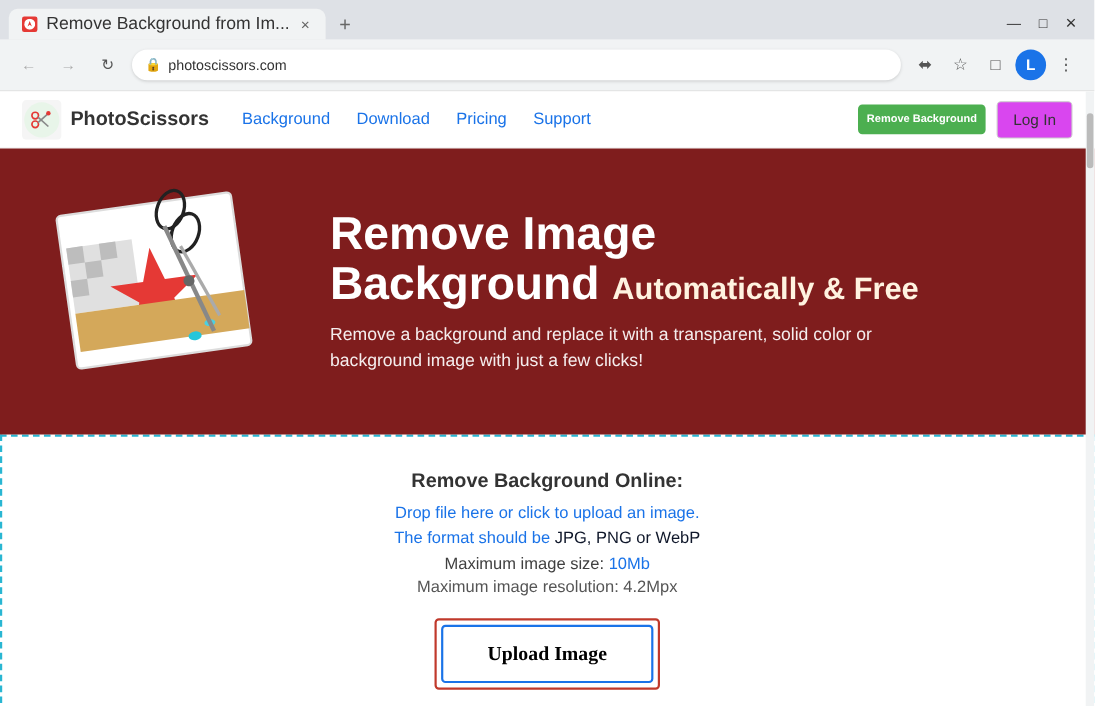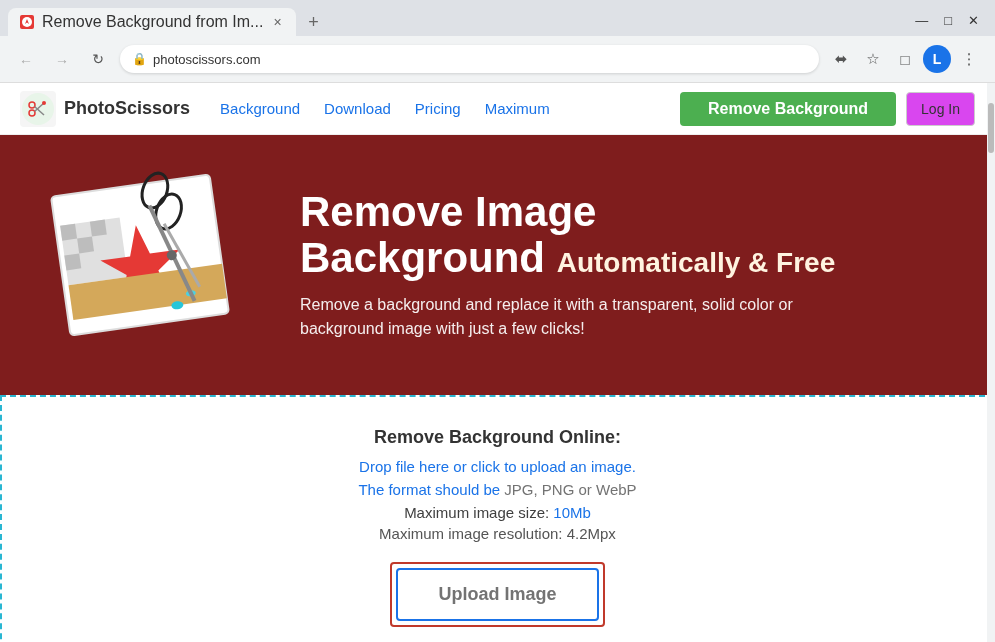--- a/index.html
+++ b/index.html
@@ -27,21 +27,21 @@
     
     .page { position: relative; overflow: hidden; }
 
     
     .site-nav { height: 52px; display: flex; align-items: center; padding: 0 20px; background: #fff; border-bottom: 1px solid #eee; }
     .logo-area { display: flex; align-items: center; gap: 8px; margin-right: 30px; }
     .logo-text { font-size: 18px; font-weight: bold; color: #333; }
     .nav-links { display: flex; gap: 24px; }
     .nav-link { font-size: 15px; color: #1a73e8; text-decoration: none; cursor: pointer; font-weight: 500; }
     .nav-right { margin-left: auto; display: flex; align-items: center; gap: 10px; }
-    .remove-bg-btn { background: #4caf50; color: #fff; border: none; border-radius: 4px; padding: 8px 28px; font-size: 16px; font-weight: bold; cursor: pointer; }
+    .remove-bg-btn { background: #4caf50; color: #fff; border: none; border-radius: 4px; padding: 8px 8px; font-size: 10px; font-weight: bold; cursor: pointer; }
     .login-btn { background: #d946ef; color: #333; border: 1px solid #ccc; border-radius: 4px; padding: 8px 14px; font-size: 14px; cursor: pointer; }
 
     
     .hero { background: #7f1d1d; padding: 30px 20px 30px 30px; display: flex; align-items: center; gap: 20px; min-height: 240px; position: relative; }
     
     .hero-img-container { width: 250px; height: 200px; position: relative; }
 
     .hero-text { flex: 1; }
     .hero-title { font-size: 42px; font-weight: 900; color: #fff; line-height: 1.1; margin-bottom: 12px; }
     .hero-title-auto { font-size: 32px; font-weight: 700; color: #fff3e0; }
@@ -109,21 +109,21 @@
         <line x1="14.5" y1="15.5" x2="24" y2="24" stroke="#888" stroke-width="1.5"></line>
         <line x1="14.5" y1="20.5" x2="24" y2="12" stroke="#888" stroke-width="1.5"></line>
         <circle cx="24" cy="12" r="2" fill="#e53935"></circle>
       </svg>
       <span class="logo-text">PhotoScissors</span>
     </div>
     <div class="nav-links">
       <a class="nav-link">Background</a>
       <a class="nav-link">Download</a>
       <a class="nav-link">Pricing</a>
-      <a class="nav-link">Maximum</a>
+      <a class="nav-link">Support</a>
     </div>
     <div class="nav-right">
       <button class="remove-bg-btn">Remove Background</button>
       <button class="login-btn">Log In</button>
     </div>
   </nav>
 
   <div class="hero">
 
     <div class="hero-img-container">
@@ -165,27 +165,27 @@
         <span class="hero-title-auto" style="font-size:28px; font-weight:700;">Automatically &amp; Free</span>
       </div>
       <p class="hero-subtitle">Remove a background and replace it with a transparent, solid color or background image with just a few clicks!</p>
     </div>
   </div>
 
   <div style="border: 2px dashed #29b6d2; background:#fff; padding: 30px 20px; text-align:center;">
     <div class="upload-title">Remove Background Online:</div>
     <div class="upload-hint">Drop file here or click to upload an image.</div>
     <div class="upload-format">
-      <span>The format should be </span><span style="color:#737373;">JPG, PNG or WebP</span>
+      <span>The format should be </span><span style="color:#0f172a;">JPG, PNG or WebP</span>
     </div>
     <div class="upload-size">
       <span>Maximum image size: </span><span style="color:#1a73e8;">10Mb</span>
     </div>
     <div style="font-size:15px; color:#555; margin-bottom:20px;">Maximum image resolution: 4.2Mpx</div>
     <div style="display:inline-block; border: 2px solid #c0392b; padding: 4px; border-radius:4px;">
-      <button style="background:#fff; color:#737373; border: 2px solid #1a73e8; border-radius:4px; padding: 14px 40px; font-size:18px; font-weight:bold; cursor:pointer;">Upload Image</button>
+      <button style="background:#fff; color:#000000; border: 2px solid #1a73e8; border-radius:4px; padding: 14px 40px; font-size:18px; font-weight:bold; cursor:pointer;font-family:Liberation Serif, serif;">Upload Image</button>
     </div>
   </div>
 
   <div style="position:absolute; right:0; top:0; width:8px; height:100%; background:#f1f3f4;">
     <div style="width:6px; height:50px; background:#bbb; border-radius:3px; margin:0 auto; margin-top:20px;"></div>
   </div>
 </div>
 
 </body></html>

